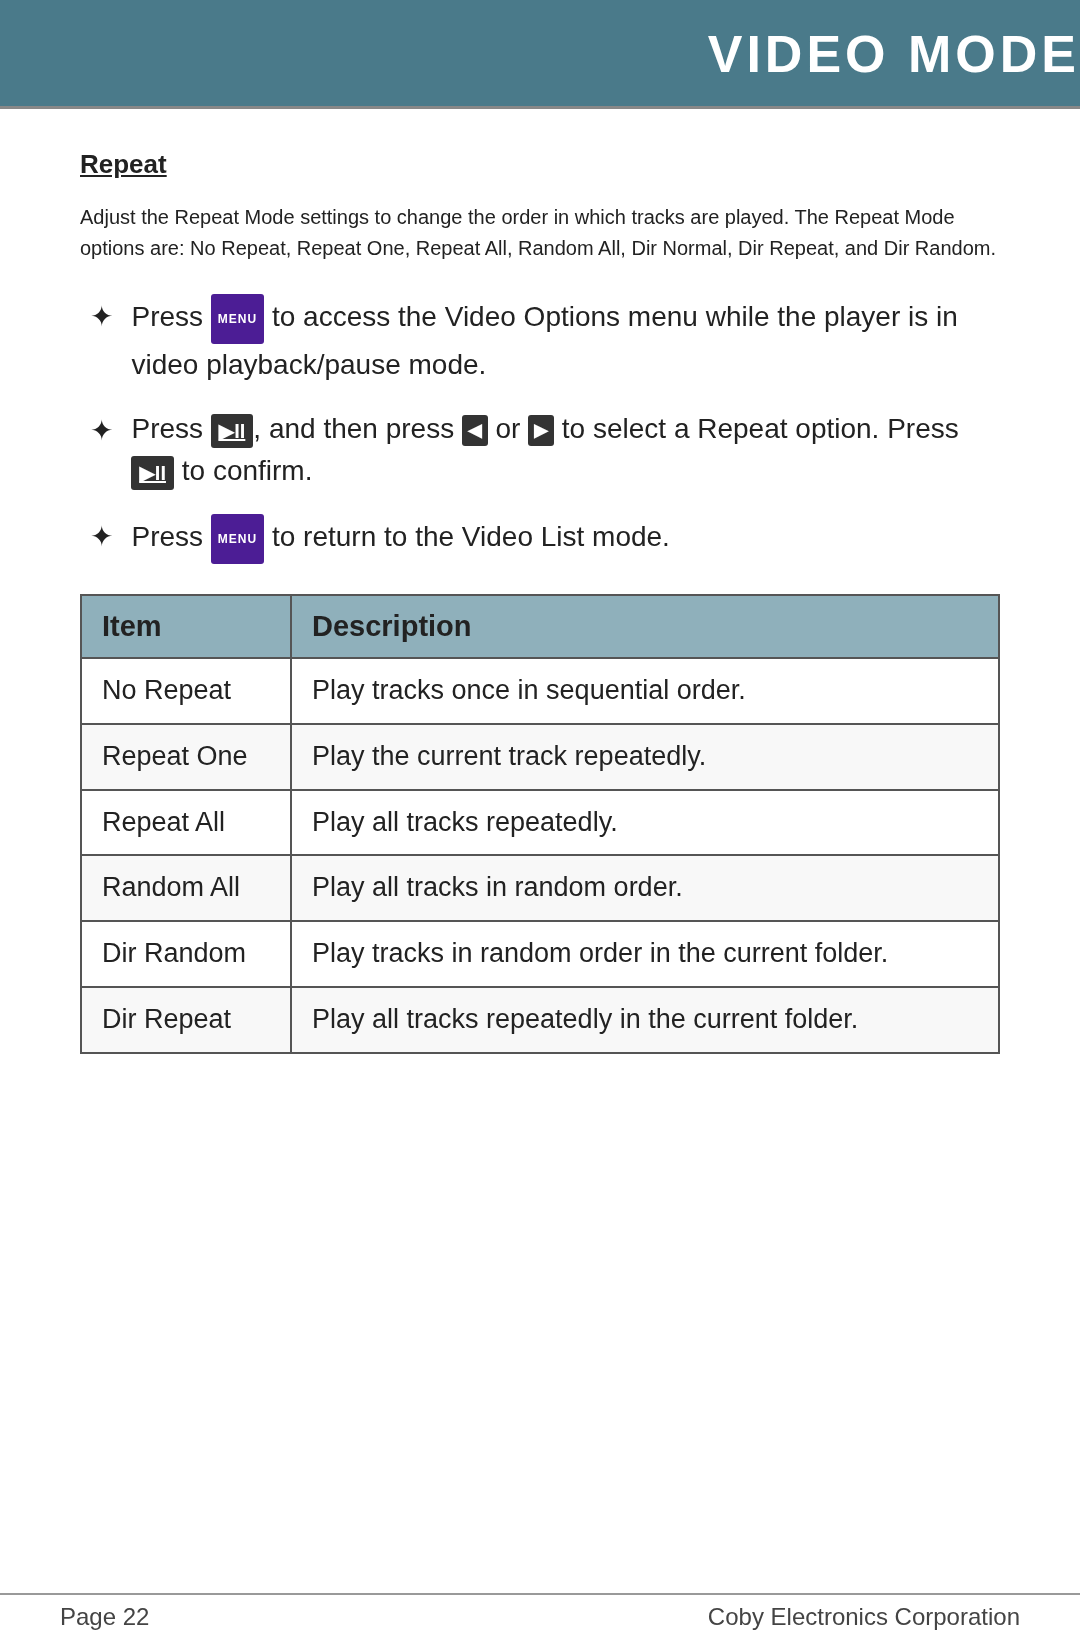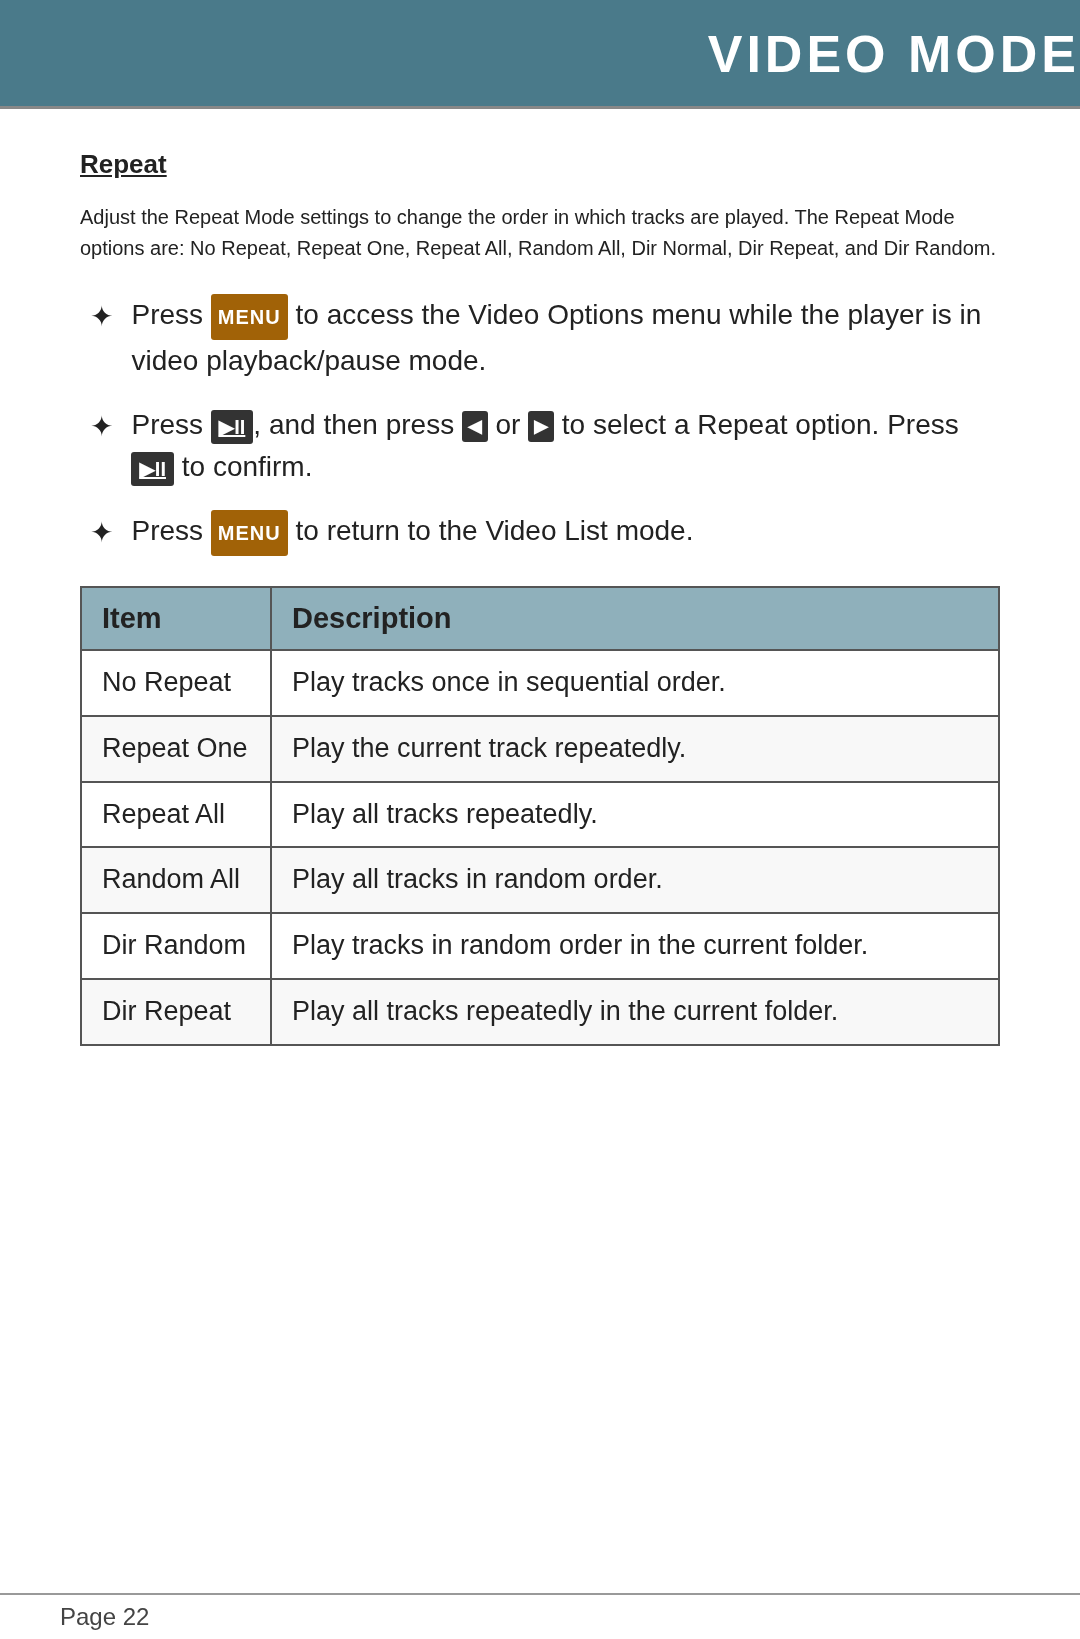--- a/index.html
+++ b/index.html
@@ -72,25 +72,25 @@
       margin-top: 2px;
       flex-shrink: 0;
     }
 
     .bullet-text {
       flex: 1;
     }
 
     .kbd-menu {
       display: inline-block;
-      background: #a16207;
+      background: #4c1d95;
       color: #fff;
-      font-size: 20px;
-      font-weight: bold;
-      padding: 8px 7px;
+      font-size: 12px;
+      font-weight: bold;
+      padding: 16px 7px;
       border-radius: 3px;
       vertical-align: middle;
       letter-spacing: 1px;
     }
 
     .kbd-btn {
       display: inline-block;
       background: #333;
       color: #fff;
       font-size: 20px;
@@ -135,21 +135,21 @@
       padding: 13px 20px;
       vertical-align: top;
       line-height: 1.4;
     }
 
     .repeat-table tr:nth-child(even) td {
       background: #f8f8f8;
     }
 
     .col-item {
-      width: 190px;
+      width: 210px;
     }
 
     .footer {
       border-top: 2px solid #999;
       padding: 8px 60px;
       display: flex;
       justify-content: space-between;
       align-items: center;
       background: #fff;
     }
@@ -234,13 +234,14 @@
           <td>Dir Repeat</td>
           <td>Play all tracks repeatedly in the current folder.</td>
         </tr>
       </tbody>
   </table>
 
 </div>
 
 <div class="footer">
   <span class="footer-page">Page 22</span>
+  <span class="footer-company">Coby Electronics Corporation</span>
 </div>
 
 </body></html>

